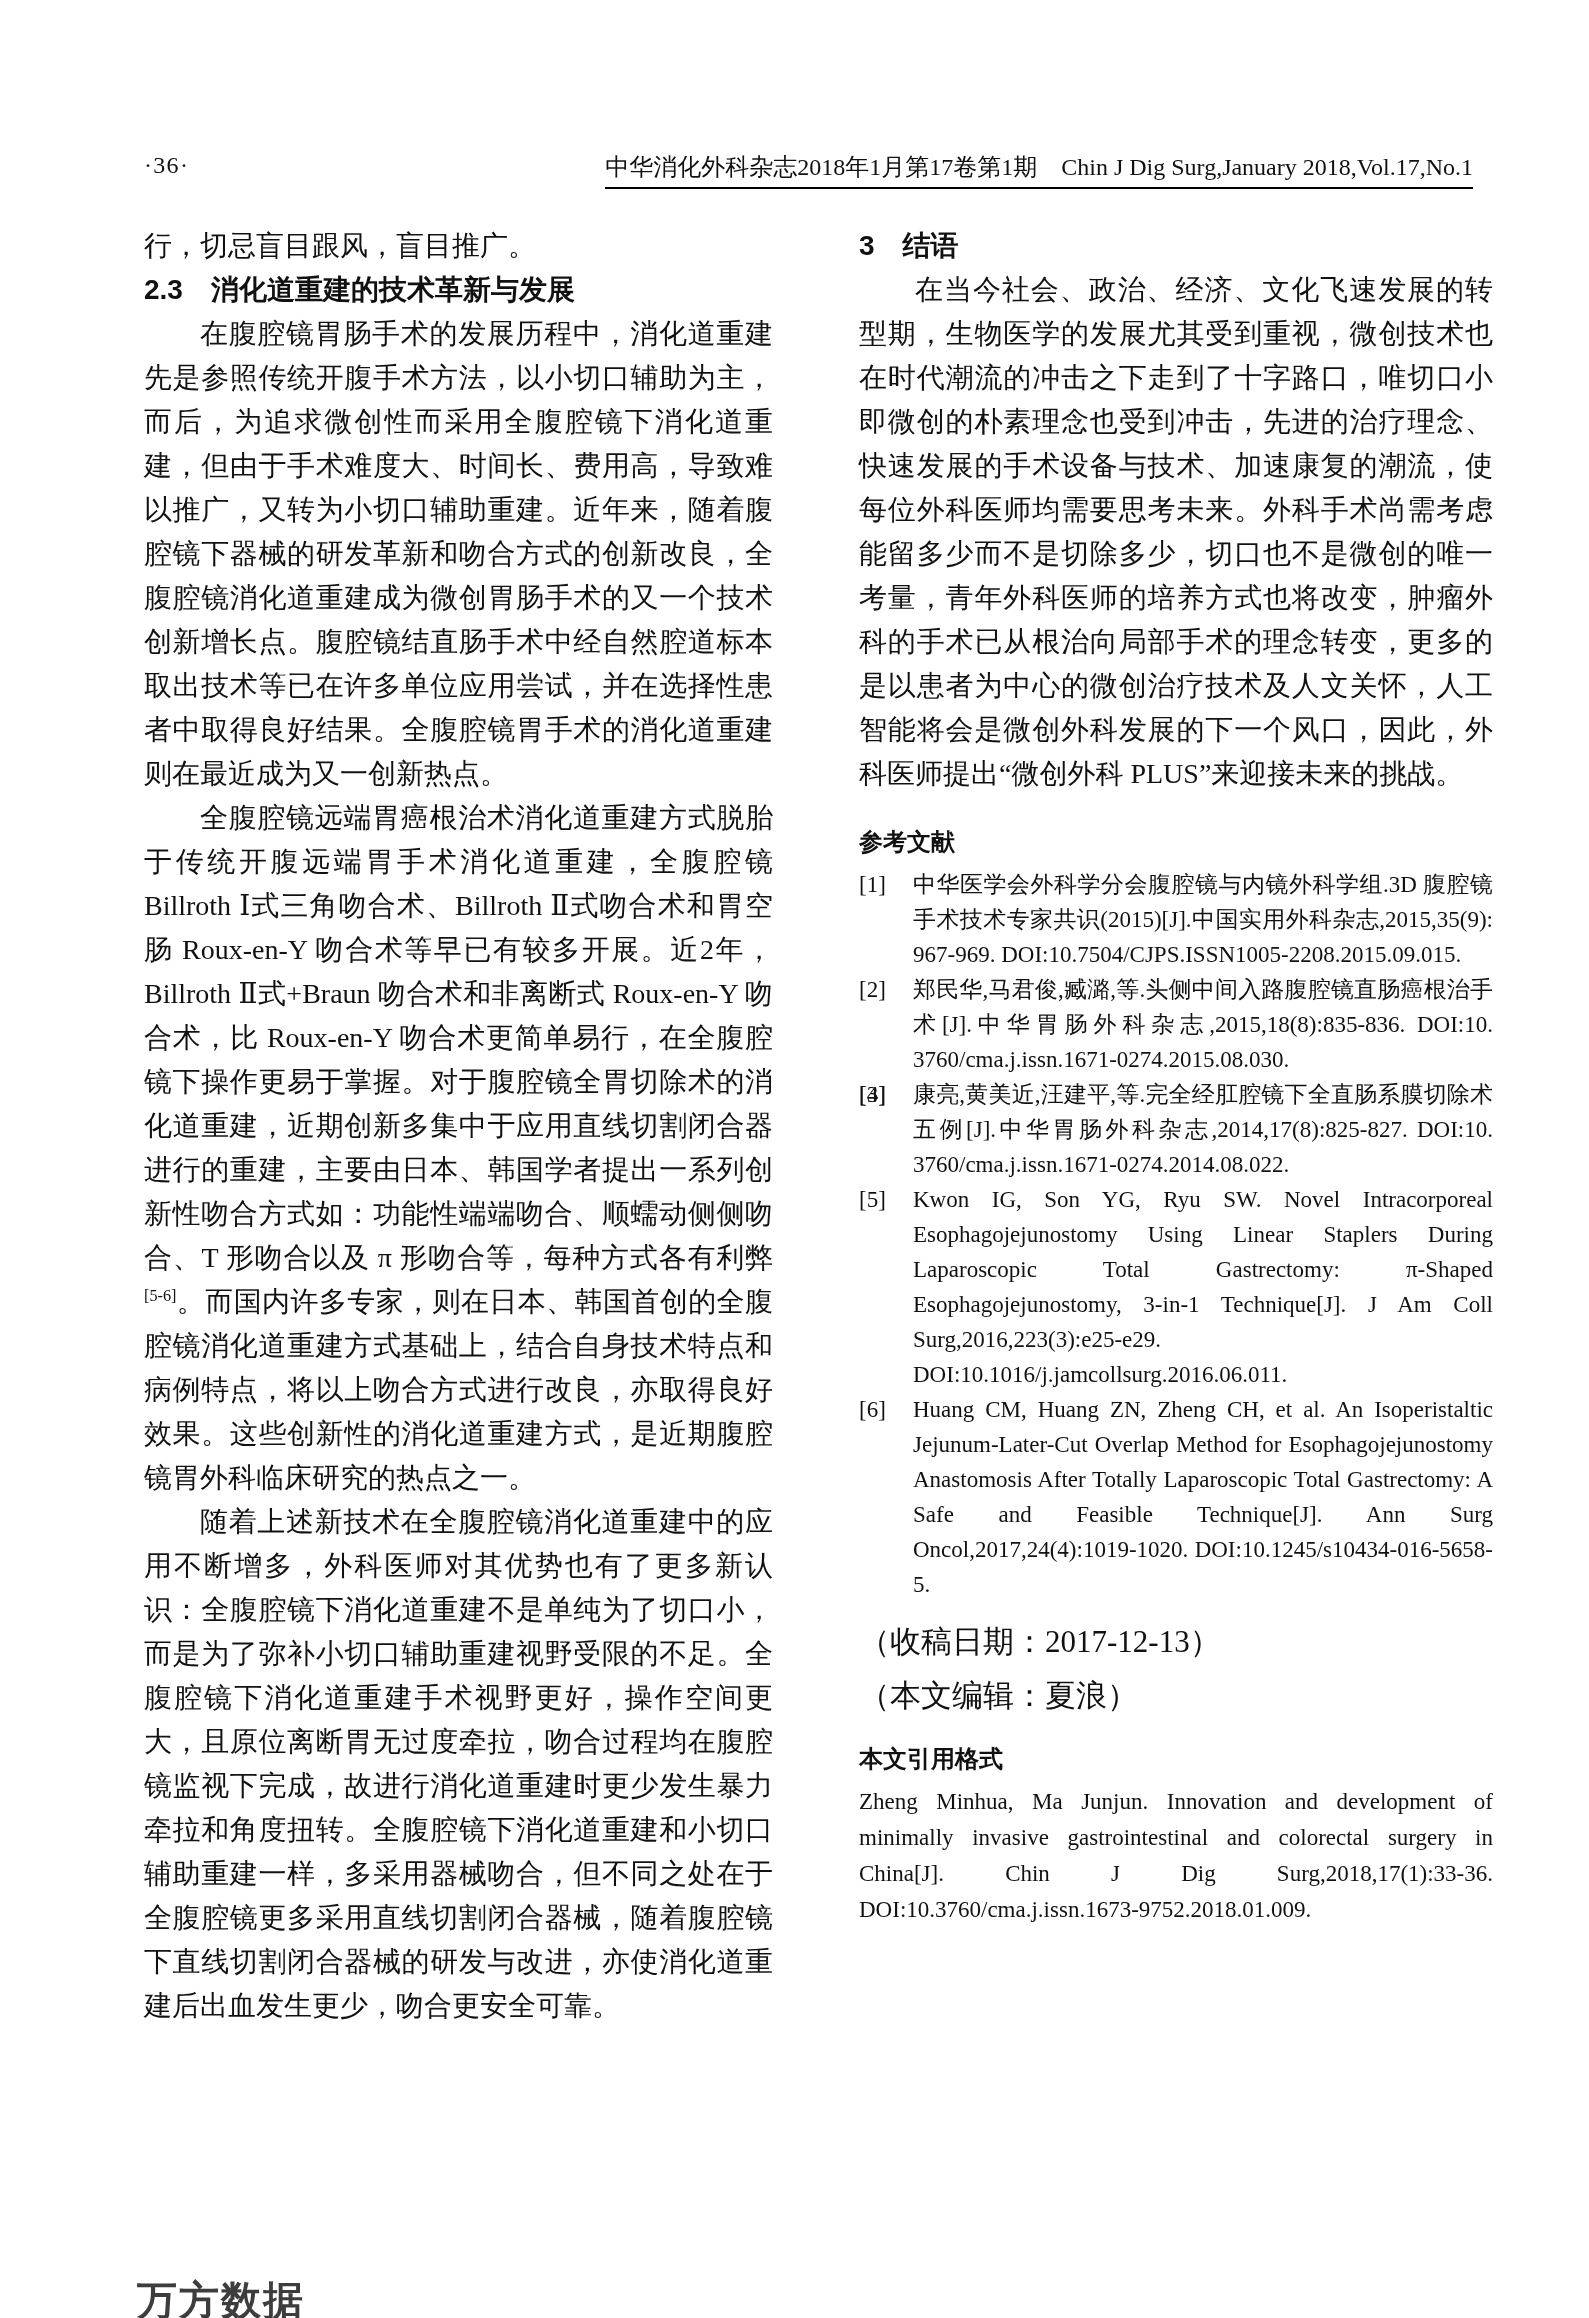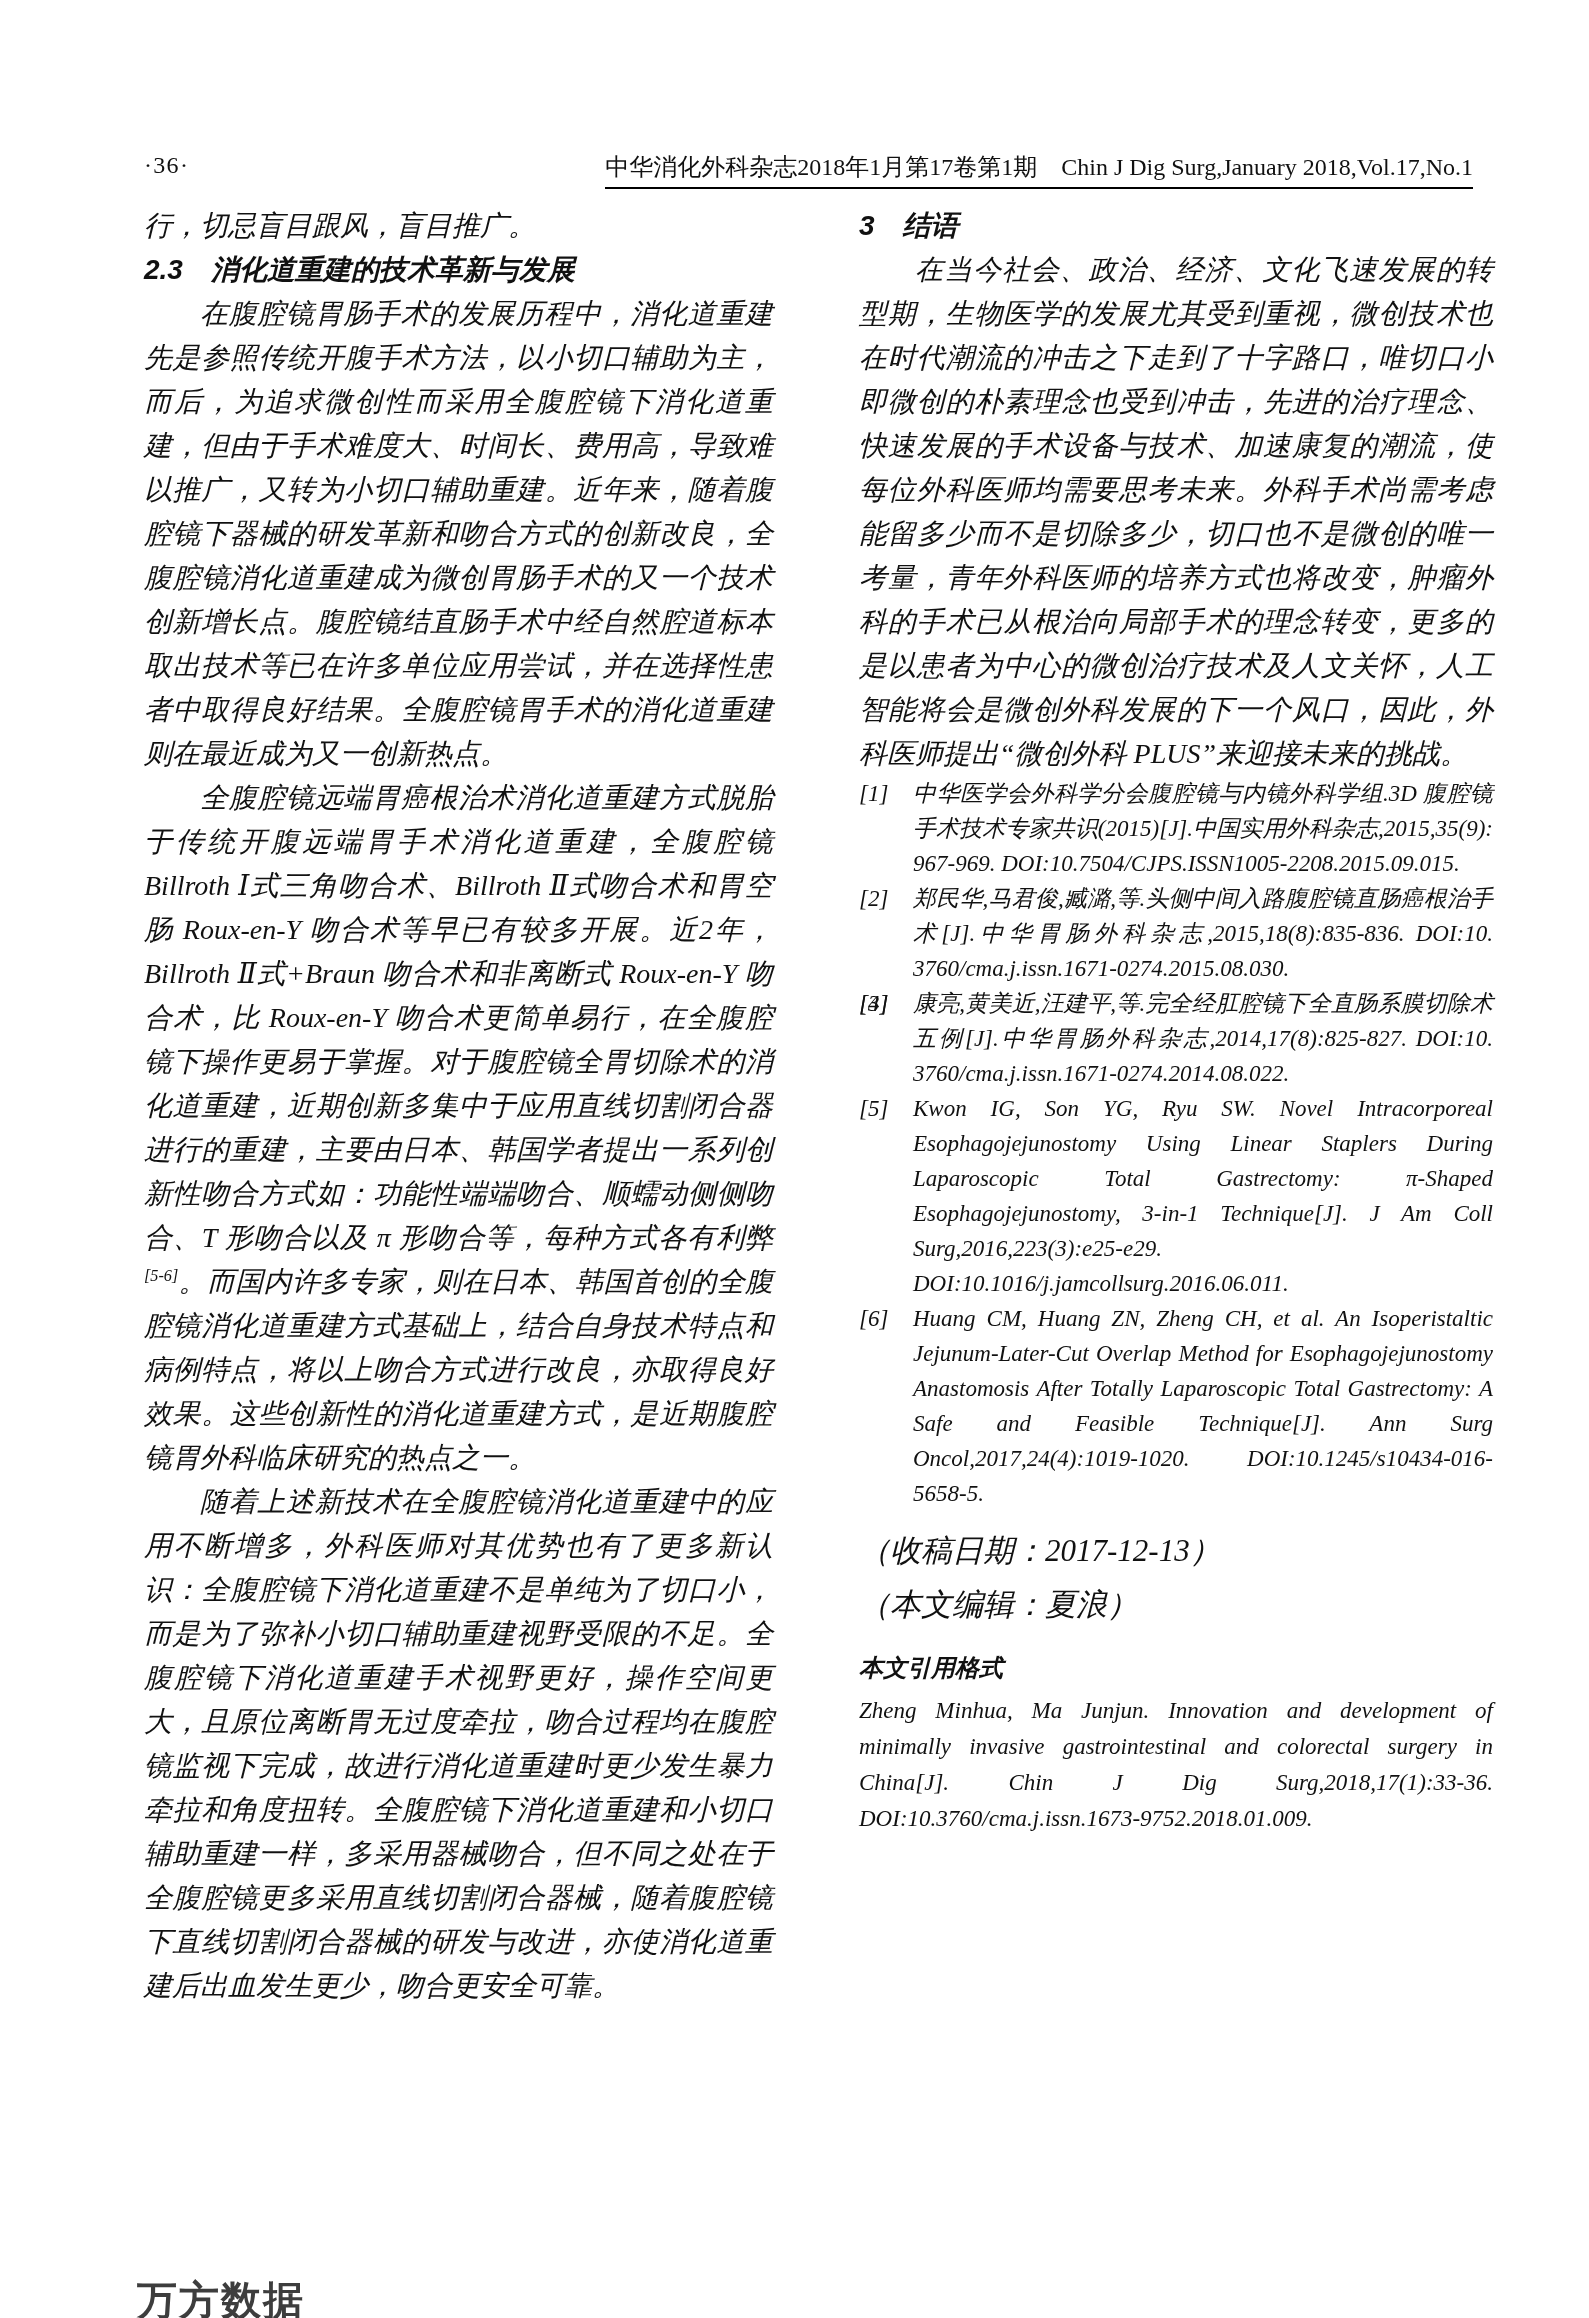--- a/index.html
+++ b/index.html
@@ -20,24 +20,23 @@
     font-size:24px; line-height:1.2;
   }
   .page-num { padding-bottom:9.4px; letter-spacing:1.3px; }
   .journal-info {
     border-bottom:2.7px solid #000;
     padding-bottom:5px;
     white-space:nowrap;
   }
   
   .col {
-    position:absolute; top:204px;
+    position:absolute; top:224px;
     font-size:28px; line-height:44px;
     text-align:justify;
-    font-style:italic;
   }
   .col-left  { left:144px;  width:629px; }
   .col-right { left:839px; width:634px;margin-left:20px; }
   .col p { margin:0; }
   .indent { text-indent:2em; }
   .sec-heading {
     font-family:"Liberation Sans","DejaVu Sans",sans-serif;
     font-weight:bold;
     text-align:left;
   }
@@ -89,20 +88,21 @@
     <p class="sec-heading">2.3　消化道重建的技术革新与发展</p>
     <p class="indent">在腹腔镜胃肠手术的发展历程中，消化道重建先是参照传统开腹手术方法，以小切口辅助为主，而后，为追求微创性而采用全腹腔镜下消化道重建，但由于手术难度大、时间长、费用高，导致难以推广，又转为小切口辅助重建。近年来，随着腹腔镜下器械的研发革新和吻合方式的创新改良，全腹腔镜消化道重建成为微创胃肠手术的又一个技术创新增长点。腹腔镜结直肠手术中经自然腔道标本取出技术等已在许多单位应用尝试，并在选择性患者中取得良好结果。全腹腔镜胃手术的消化道重建则在最近成为又一创新热点。</p>
     <p class="indent"><span>全腹腔镜远端胃癌根治术消化道重建方式脱胎于传统开腹远端胃手术消化道重建，全腹腔镜 Billroth Ⅰ式三角吻合术、Billroth Ⅱ式吻合术和胃空肠 Roux-en-Y 吻合术等早已有较多开展。近2年，Billroth Ⅱ式+Braun 吻合术和非离断式 Roux-en-Y 吻合术，比 Roux-en-Y 吻合术更简单易行，在全腹腔镜下操作更易于掌握。对于腹腔镜全胃切除术的消化道重建，近期创新多集中于应用直线切割闭合器进行的重建，主要由日本、韩国学者提出一系列创新性吻合方式如：功能性端端吻合、顺蠕动侧侧吻合、T 形吻合以及 π 形吻合等，每种方式各有利弊</span><sup class="cite">[5-6]</sup><span>。而国内许多专家，则在日本、韩国首创的全腹腔镜消化道重建方式基础上，结合自身技术特点和病例特点，将以上吻合方式进行改良，亦取得良好效果。这些创新性的消化道重建方式，是近期腹腔镜胃外科临床研究的热点之一。</span></p>
     <p class="indent">随着上述新技术在全腹腔镜消化道重建中的应用不断增多，外科医师对其优势也有了更多新认识：全腹腔镜下消化道重建不是单纯为了切口小，而是为了弥补小切口辅助重建视野受限的不足。全腹腔镜下消化道重建手术视野更好，操作空间更大，且原位离断胃无过度牵拉，吻合过程均在腹腔镜监视下完成，故进行消化道重建时更少发生暴力牵拉和角度扭转。全腹腔镜下消化道重建和小切口辅助重建一样，多采用器械吻合，但不同之处在于全腹腔镜更多采用直线切割闭合器械，随着腹腔镜下直线切割闭合器械的研发与改进，亦使消化道重建后出血发生更少，吻合更安全可靠。</p>
   </div>
 
   <div class="col col-right">
     <p class="sec-heading">3　结语</p>
     <p class="indent">在当今社会、政治、经济、文化飞速发展的转型期，生物医学的发展尤其受到重视，微创技术也在时代潮流的冲击之下走到了十字路口，唯切口小即微创的朴素理念也受到冲击，先进的治疗理念、快速发展的手术设备与技术、加速康复的潮流，使每位外科医师均需要思考未来。外科手术尚需考虑能留多少而不是切除多少，切口也不是微创的唯一考量，青年外科医师的培养方式也将改变，肿瘤外科的手术已从根治向局部手术的理念转变，更多的是以患者为中心的微创治疗技术及人文关怀，人工智能将会是微创外科发展的下一个风口，因此，外科医师提出“微创外科 PLUS”来迎接未来的挑战。</p>
 
+    <div class="refs-heading">参考文献</div>
 
     <div class="ref">
       <span class="ref-num">[1]</span>
       <span>中华医学会外科学分会腹腔镜与内镜外科学组.3D 腹腔镜手术技术专家共识(2015)[J].中国实用外科杂志,2015,35(9): 967-969. DOI:10.7504/CJPS.ISSN1005-2208.2015.09.015.</span>
     </div>
     <div class="ref">
       <span class="ref-num">[2]</span>
       <span>郑民华,马君俊,臧潞,等.头侧中间入路腹腔镜直肠癌根治手术[J].中华胃肠外科杂志,2015,18(8):835-836. DOI:10. 3760/cma.j.issn.1671-0274.2015.08.030.</span>
     </div>
     <div class="ref">

